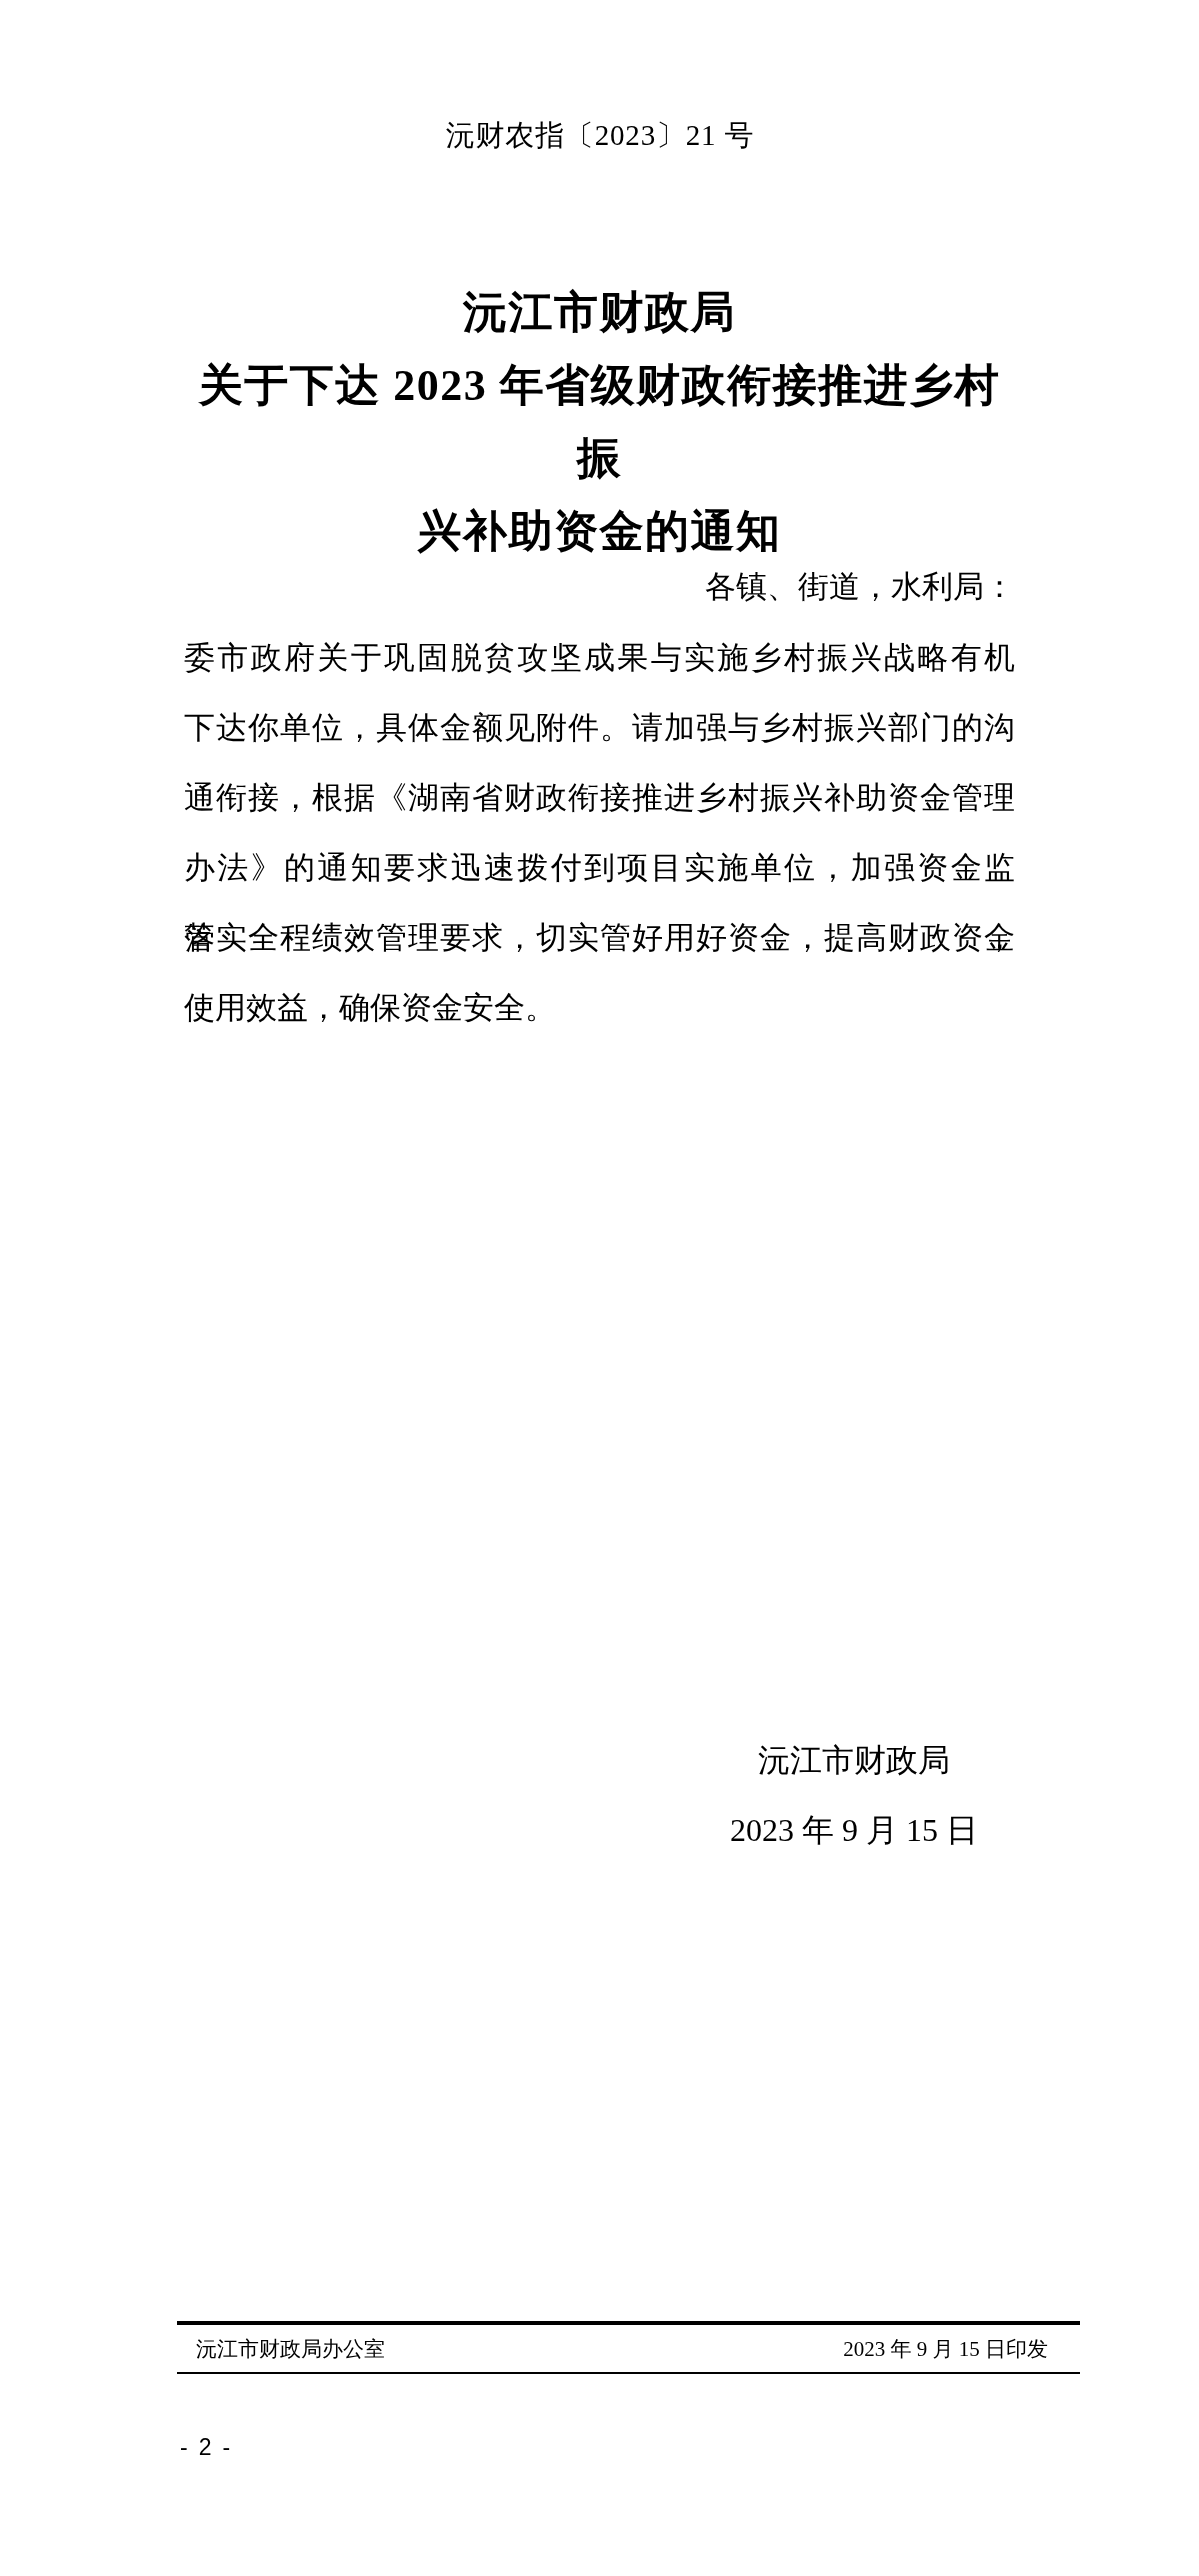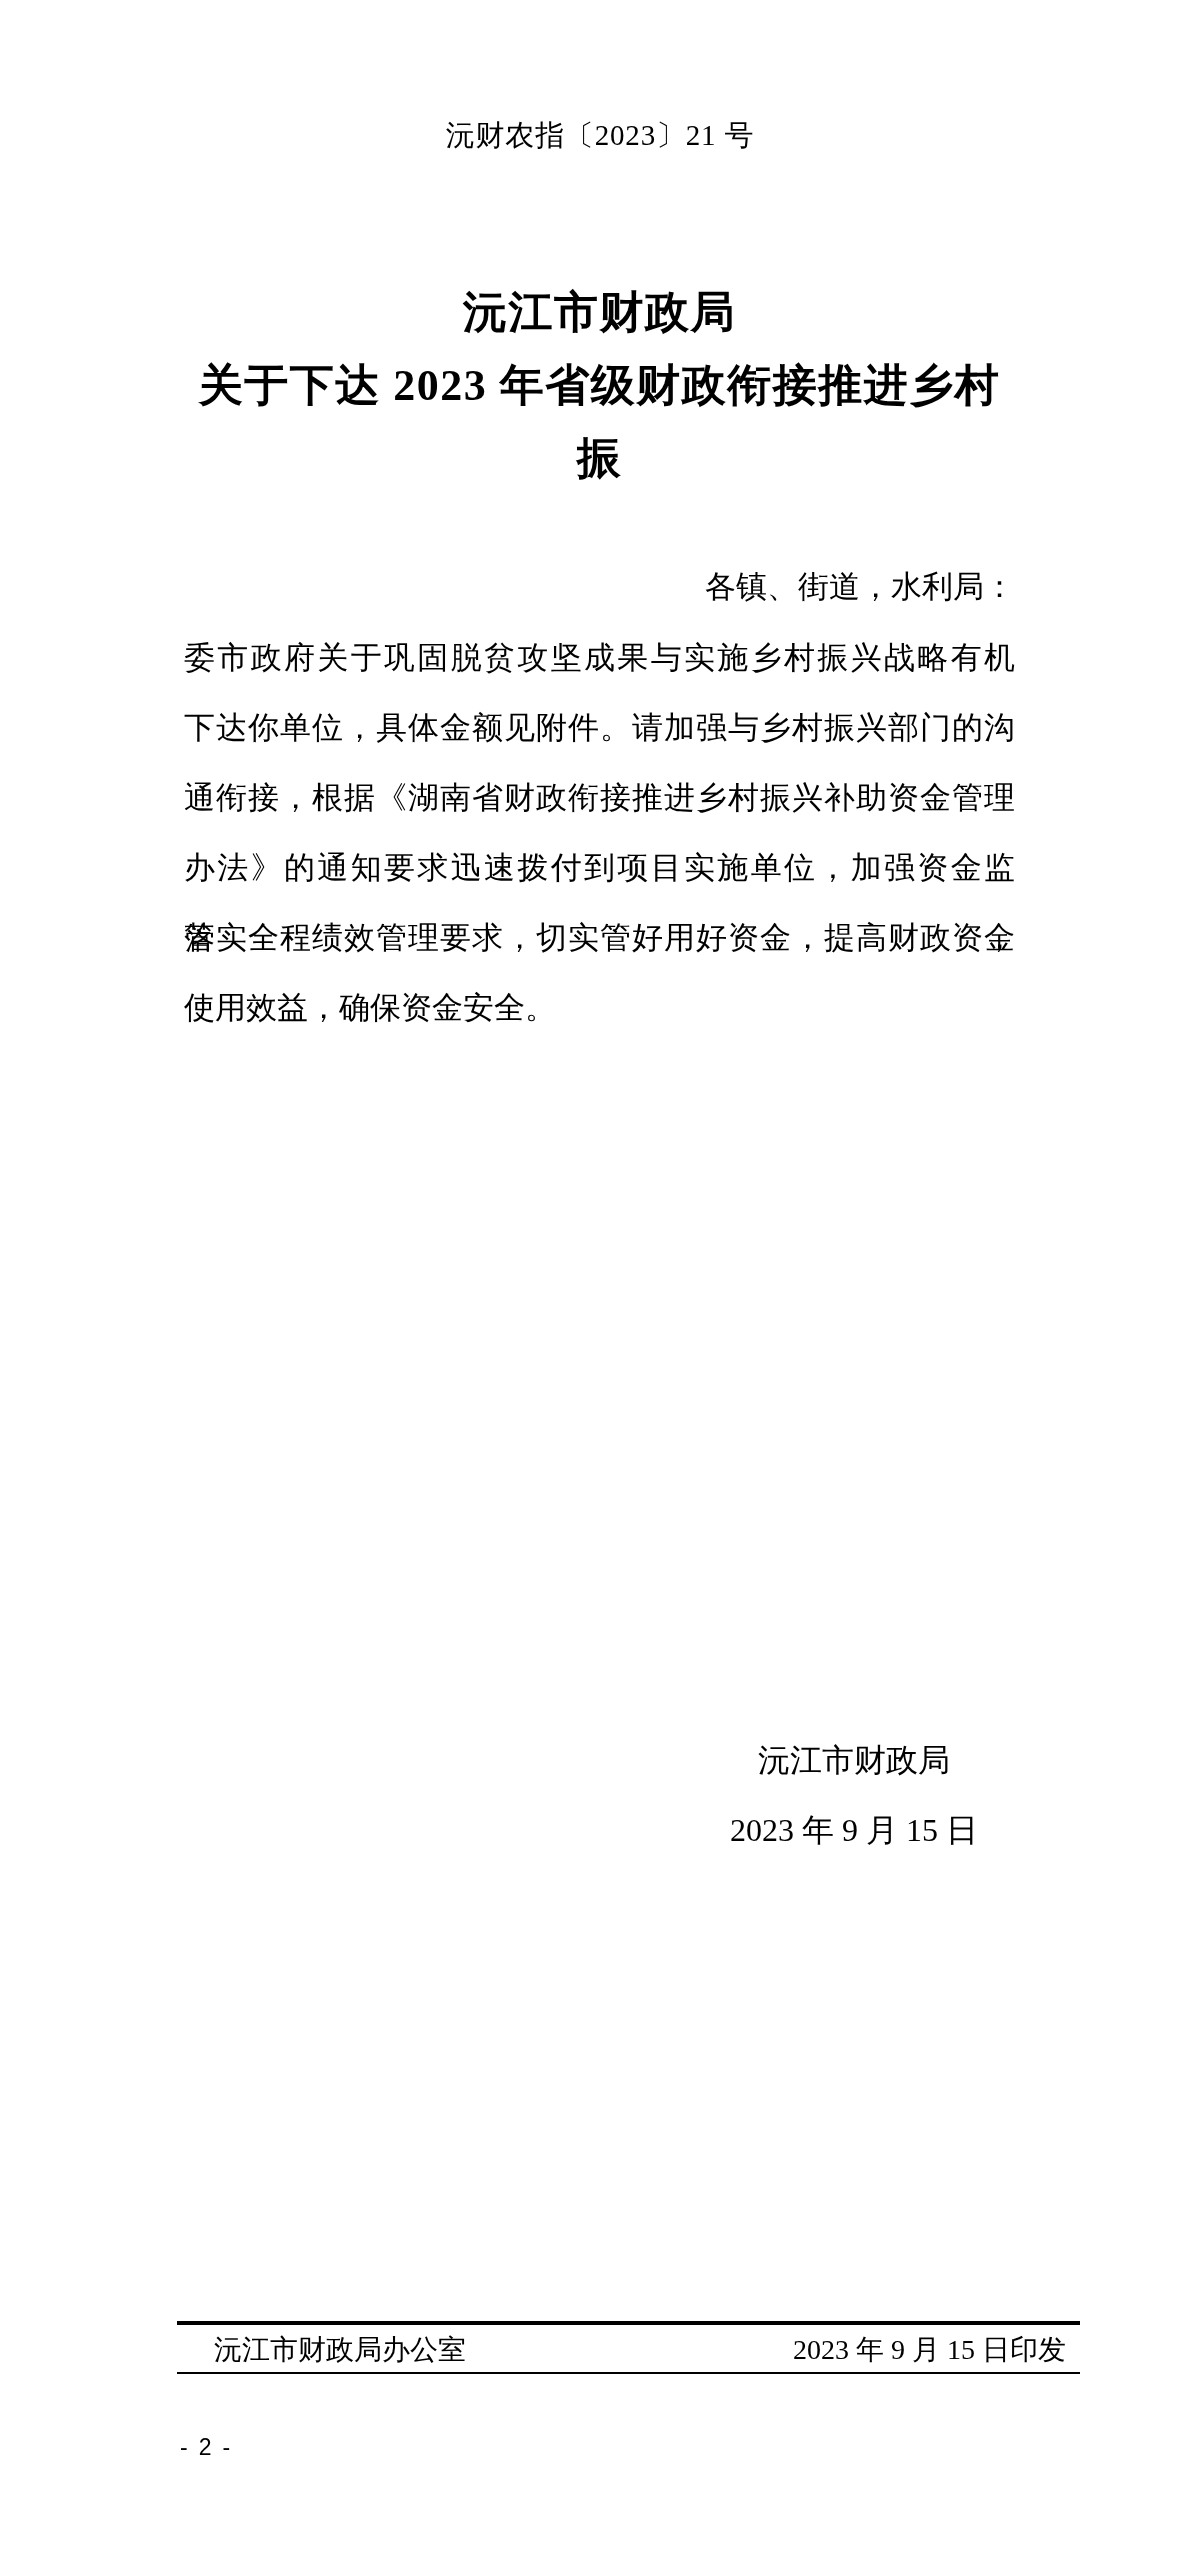--- a/index.html
+++ b/index.html
@@ -98,26 +98,26 @@
     position: absolute;
     top: 2321px;
     left: 177px;
     width: 903px;
     height: 3.8px;
     background: #000000;
   }
   .colophon-row {
     position: absolute;
     top: 2333px;
-    left: 214px;
+    left: 196px;
     width: 852px;
     display: flex;
     justify-content: space-between;
     align-items: center;
-    font-size: 28px;
+    font-size: 21px;
     line-height: 33px;
     white-space: nowrap;
   }
   .colophon-rule-bottom {
     position: absolute;
     top: 2372px;
     left: 177px;
     width: 903px;
     height: 2.3px;
     background: #000000;
@@ -137,20 +137,21 @@
 </head>
 <body>
 
 <div class="page">
 
   <div class="doc-number">沅财农指〔2023〕21 号</div>
 
   <div class="title-block">
     <div class="title-line">沅江市财政局</div>
     <div class="title-line">关于下达 2023 年省级财政衔接推进乡村振</div>
+    <div class="title-line">兴补助资金的通知</div>
   </div>
 
   <div class="salutation">各镇、街道，水利局：</div>
 
   <div class="body-paragraph">
     <div class="body-line just">委市政府关于巩固脱贫攻坚成果与实施乡村振兴战略有机</div>
     <div class="body-line just">下达你单位，具体金额见附件。请加强与乡村振兴部门的沟</div>
     <div class="body-line just">通衔接，根据《湖南省财政衔接推进乡村振兴补助资金管理</div>
     <div class="body-line just">办法》的通知要求迅速拨付到项目实施单位，加强资金监管，</div>
     <div class="body-line just">落实全程绩效管理要求，切实管好用好资金，提高财政资金</div>

